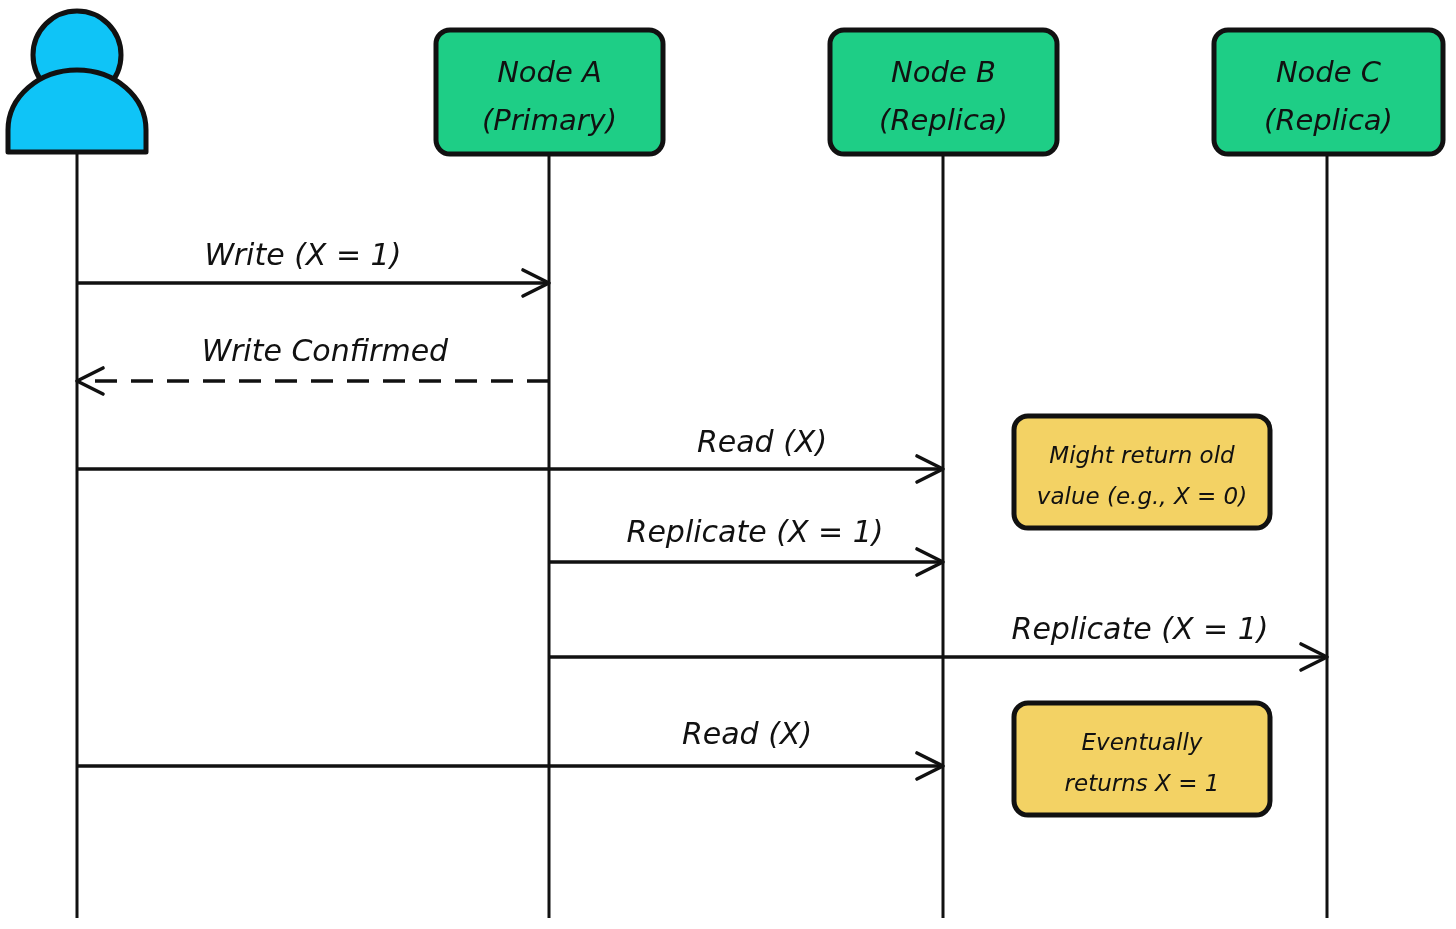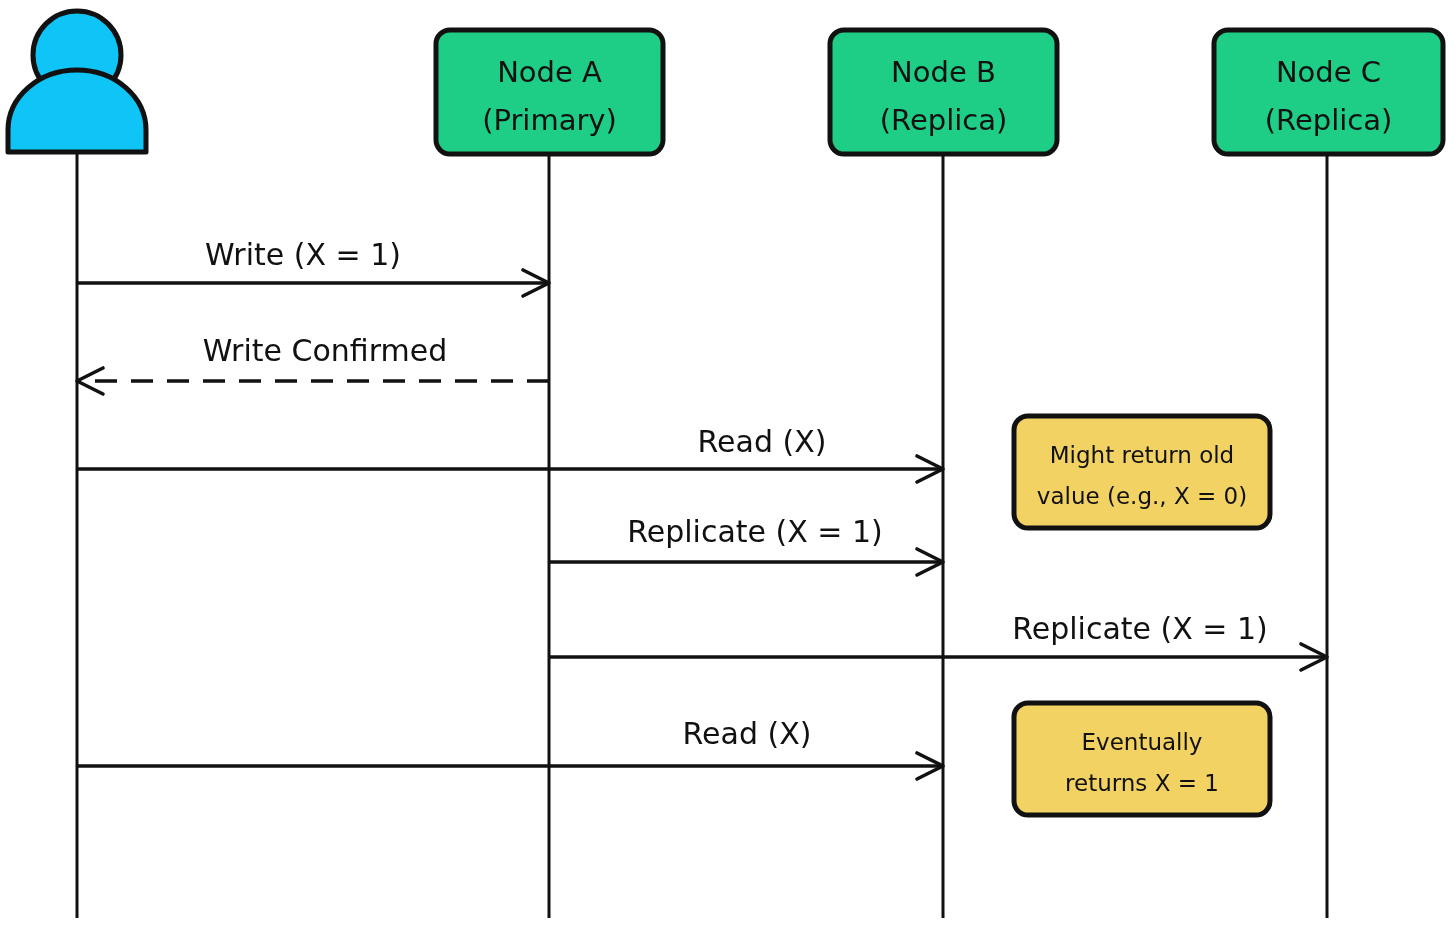--- a/index.html
+++ b/index.html
@@ -9,20 +9,21 @@
   }
   body {
     font-family: "DejaVu Sans", sans-serif;
   }
   #canvas {
     position: relative;
     width: 1456px;
     height: 929px;
     background: #ffffff;
     overflow: hidden;
+    font-style: italic;
   }
   svg.layer {
     position: absolute;
     left: 0;
     top: 0;
     width: 1456px;
     height: 929px;
   }
   .lifeline {
     stroke: #111111;

